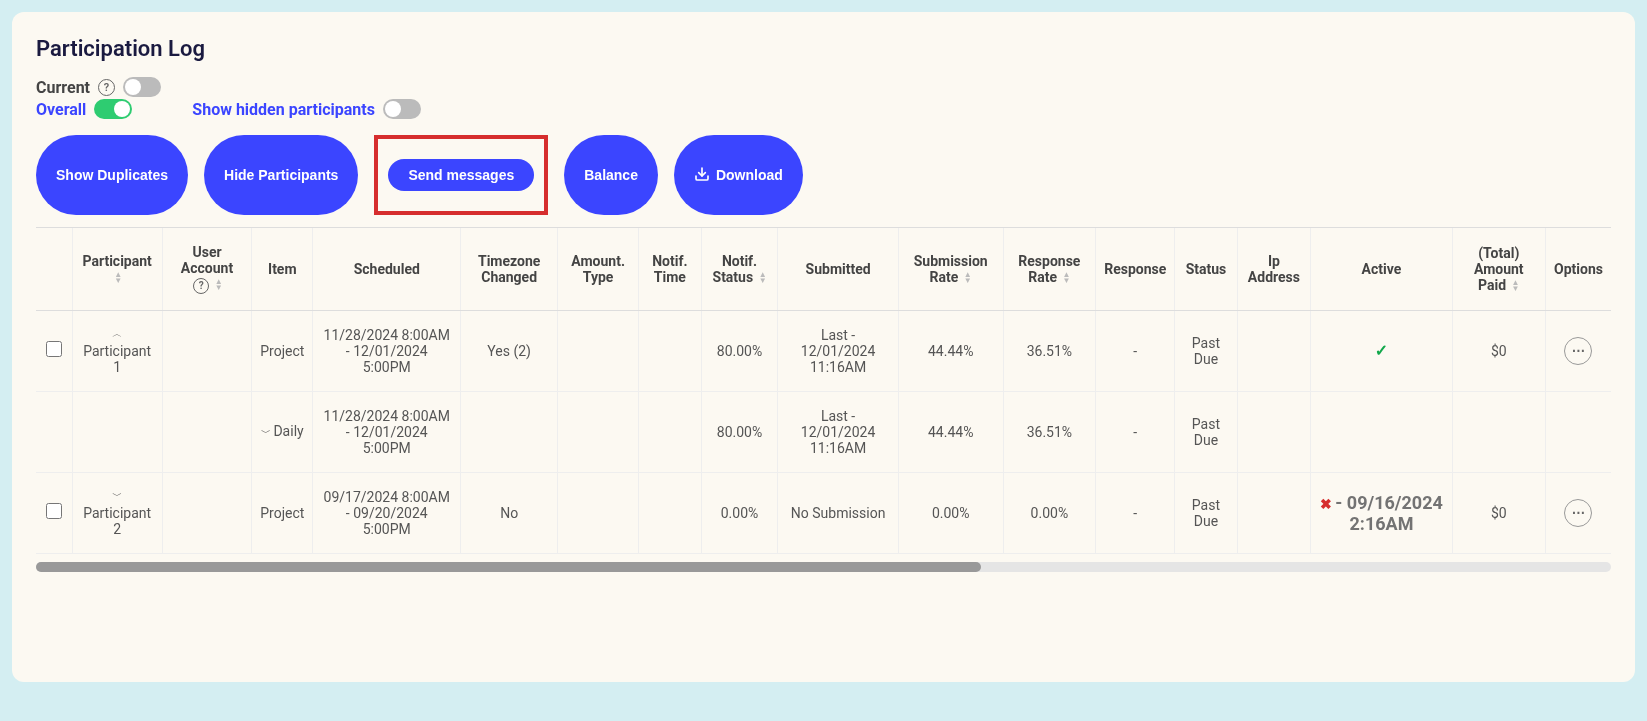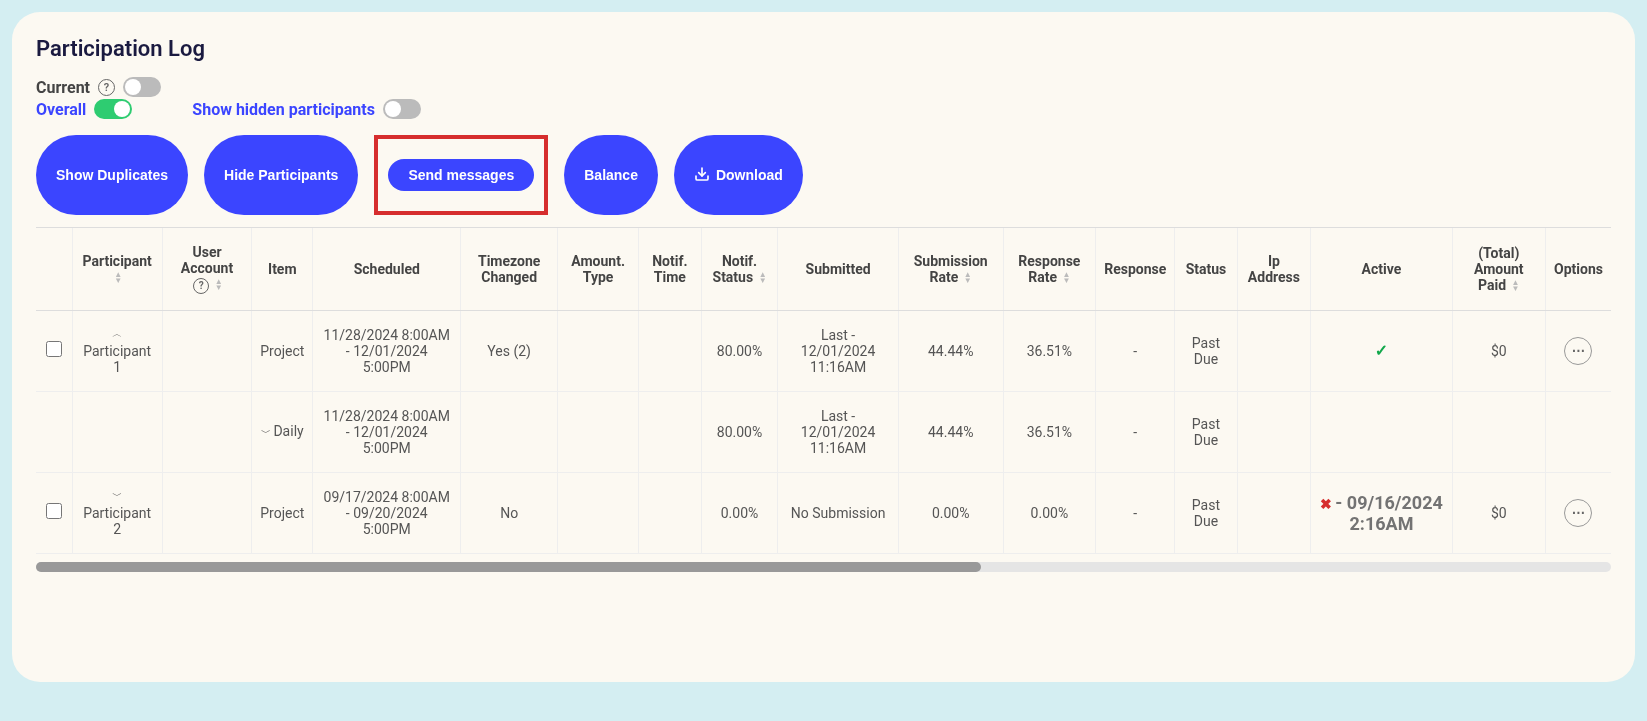--- a/index.html
+++ b/index.html
@@ -7,21 +7,21 @@
     margin: 0;
     padding: 0;
   }
   body {
     font-family: -apple-system, BlinkMacSystemFont, "Segoe UI", Roboto, sans-serif;
     background: #d4eef2;
     padding: 12px;
   }
   .card {
     background: #fcf9f2;
-    border-radius: 28px;
+    border-radius: 12px;
     padding: 24px 24px 12px 24px;
     min-height: 670px;
   }
   h2.page-title {
     font-size: 22px;
     font-weight: 600;
     color: #1a1a40;
     margin-bottom: 16px;
   }
   .filters {

